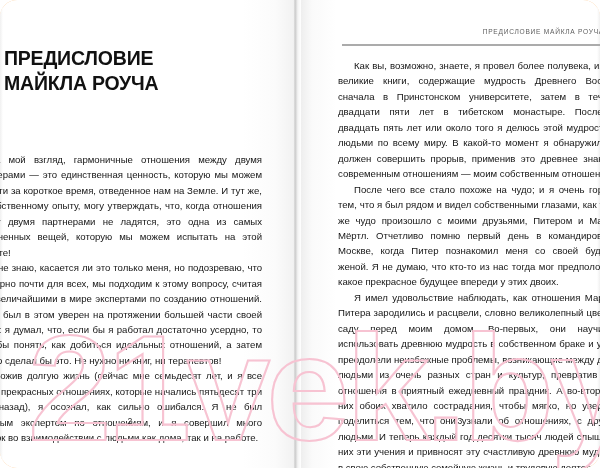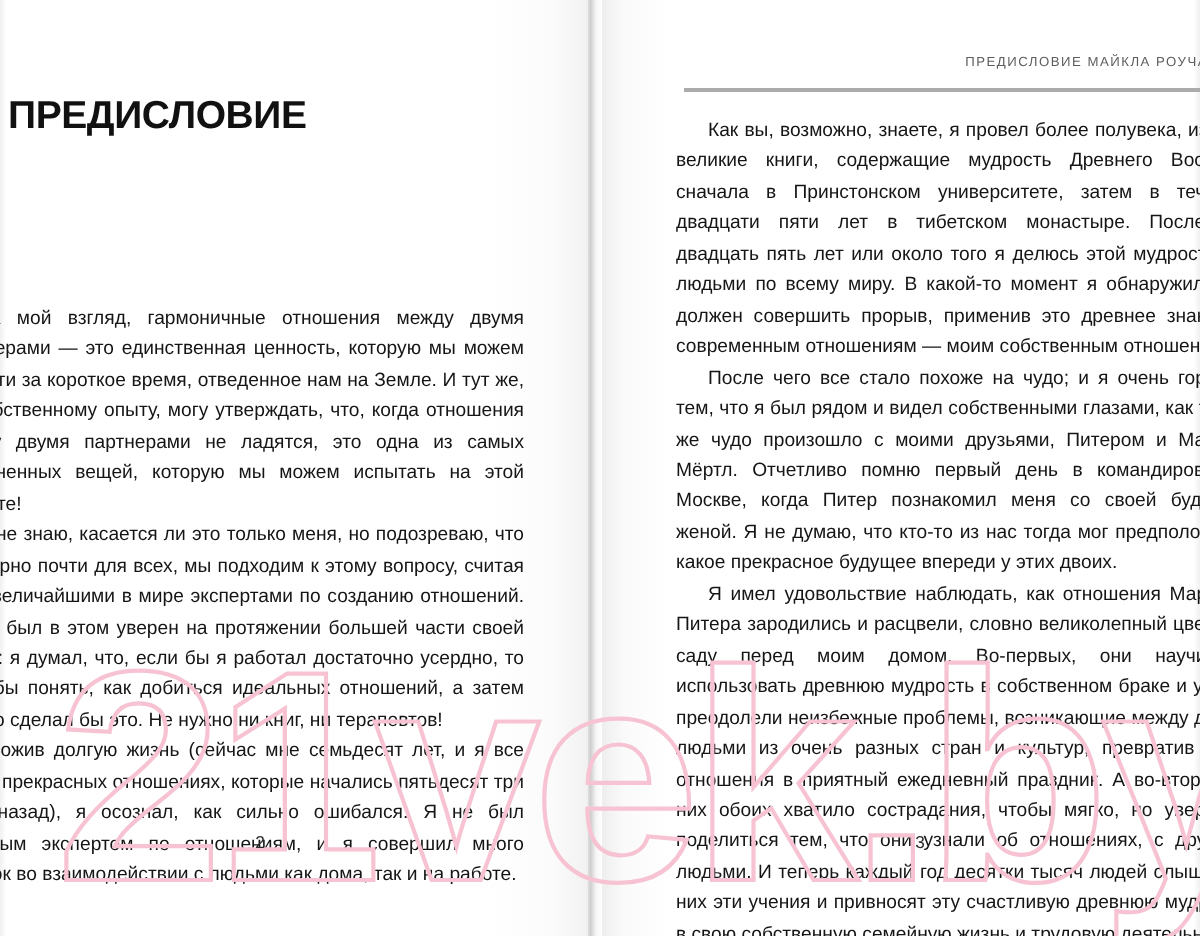--- a/index.html
+++ b/index.html
@@ -15,20 +15,21 @@
     position: relative;
   }
 
   #spread {
     position: absolute;
     inset: 0;
     width: 600px;
     height: 468px;
     background: #fdba74;
     overflow: hidden;
+    border-radius: 17px;
   }
 
   
   .page {
     position: absolute;
     top: 0;
     height: 468px;
     background: #ffffff;
   }
   .page-left {
@@ -176,20 +177,21 @@
 <div id="spread">
 
   <div class="page page-left"></div>
   <div class="page page-right"></div>
   <div class="gutter"></div>
   <div class="edge-shade-left"></div>
   <div class="edge-shade-right"></div>
 
   <div class="chapter-title">
     <span>ПРЕДИСЛОВИЕ</span>
+    <span>МАЙКЛА РОУЧА</span>
   </div>
 
   <div class="col-left">
     <p class="body-p">На мой взгляд, гармоничные отношения между двумя партнерами — это единственная ценность, которую мы можем обрести за короткое время, отведенное нам на Земле. И тут же, по собственному опыту, могу утверждать, что, когда отношения между двумя партнерами не ладятся, это одна из самых болезненных вещей, которую мы можем испытать на этой планете!</p>
     <p class="body-p">Я не знаю, касается ли это только меня, но подозреваю, что это верно почти для всех, мы подходим к этому вопросу, считая себя величайшими в мире экспертами по созданию отношений. Я сам был в этом уверен на протяжении большей части своей жизни: я думал, что, если бы я работал достаточно усердно, то смог бы понять, как добиться идеальных отношений, а затем просто сделал бы это. Не нужно ни книг, ни терапевтов!</p>
     <p class="body-p">Прожив долгую жизнь (сейчас мне семьдесят лет, и я все еще в прекрасных отношениях, которые начались пятьдесят три года назад), я осознал, как сильно ошибался. Я не был мировым экспертом по отношениям, и я совершил много ошибок во взаимодействии с людьми как дома, так и на работе.</p>
   </div>
 
   <div class="folio folio-left">2</div>
 

